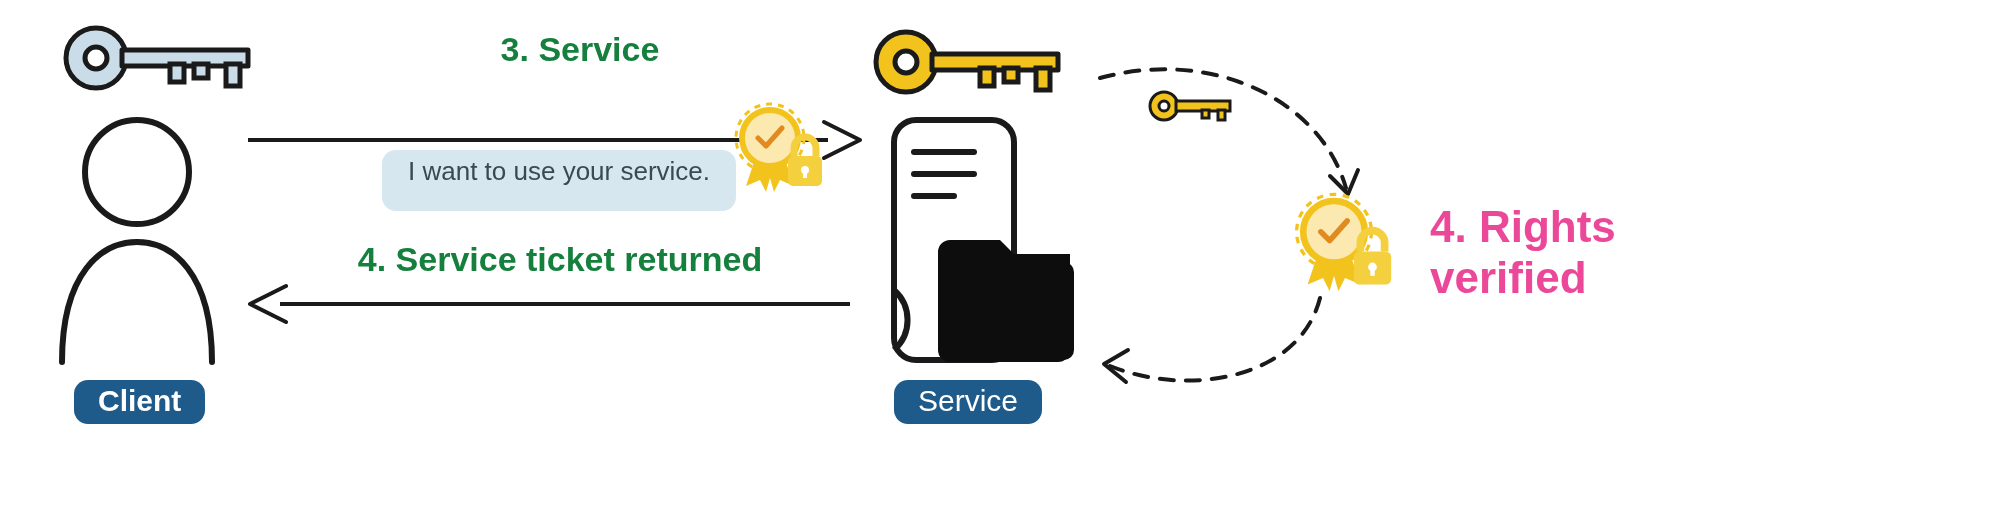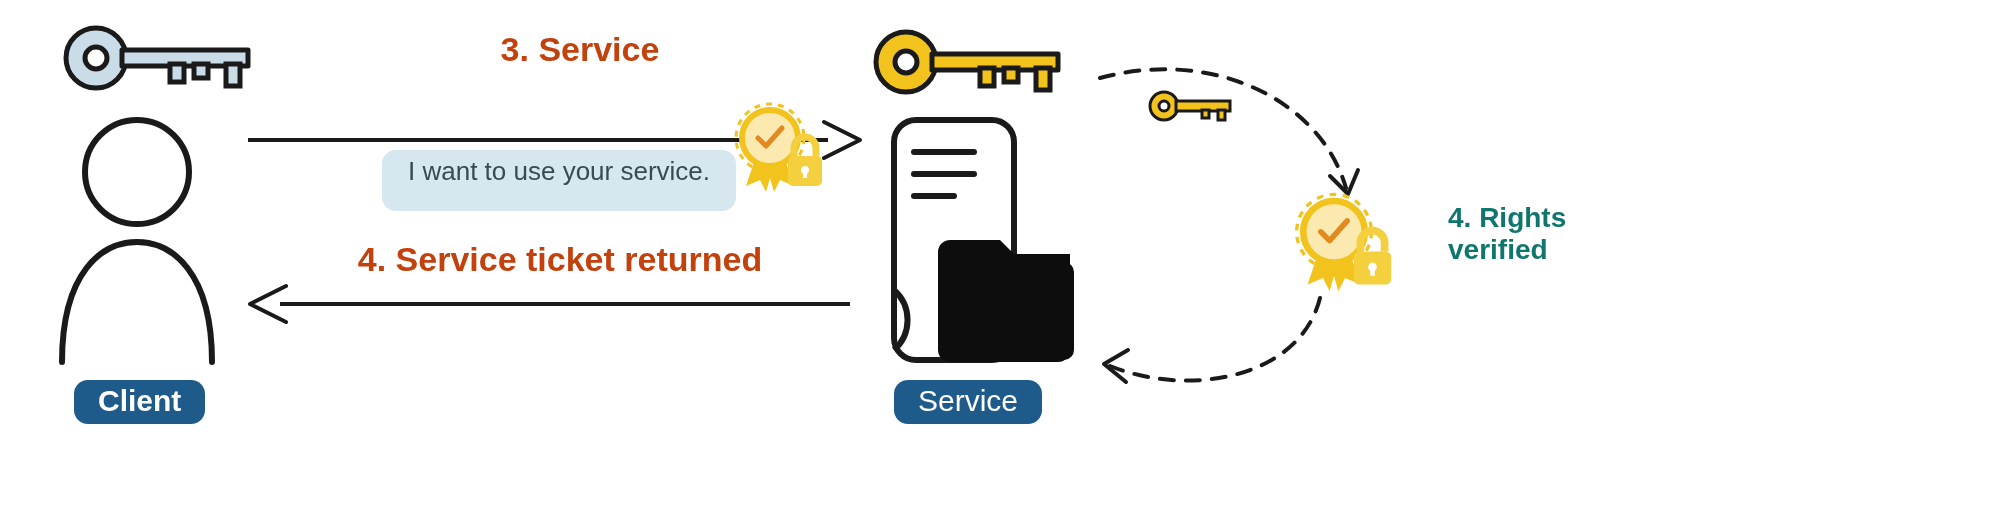--- a/index.html
+++ b/index.html
@@ -33,31 +33,30 @@
     font-size: 26px;
     padding: 6px 26px 24px 26px;
     border-radius: 14px;
     font-weight: 400;
   }
 
   
   .step {
     font-size: 34px;
     font-weight: 700;
-    color: #c2410c;
+    color: #15803d;
     text-align: center;
     line-height: 1.15;
   }
   .step-right {
-    font-size: 28px;
+    font-size: 44px;
     font-weight: 700;
-    color: #0f766e;
+    color: #ec4899;
     text-align: left;
     line-height: 1.15;
-    margin-left: 18px;
   }
 
   
   .hline {
     height: 0;
     border-top: 4px solid #1a1a1a;
   }
 
   svg { display: block; }
 </style>

